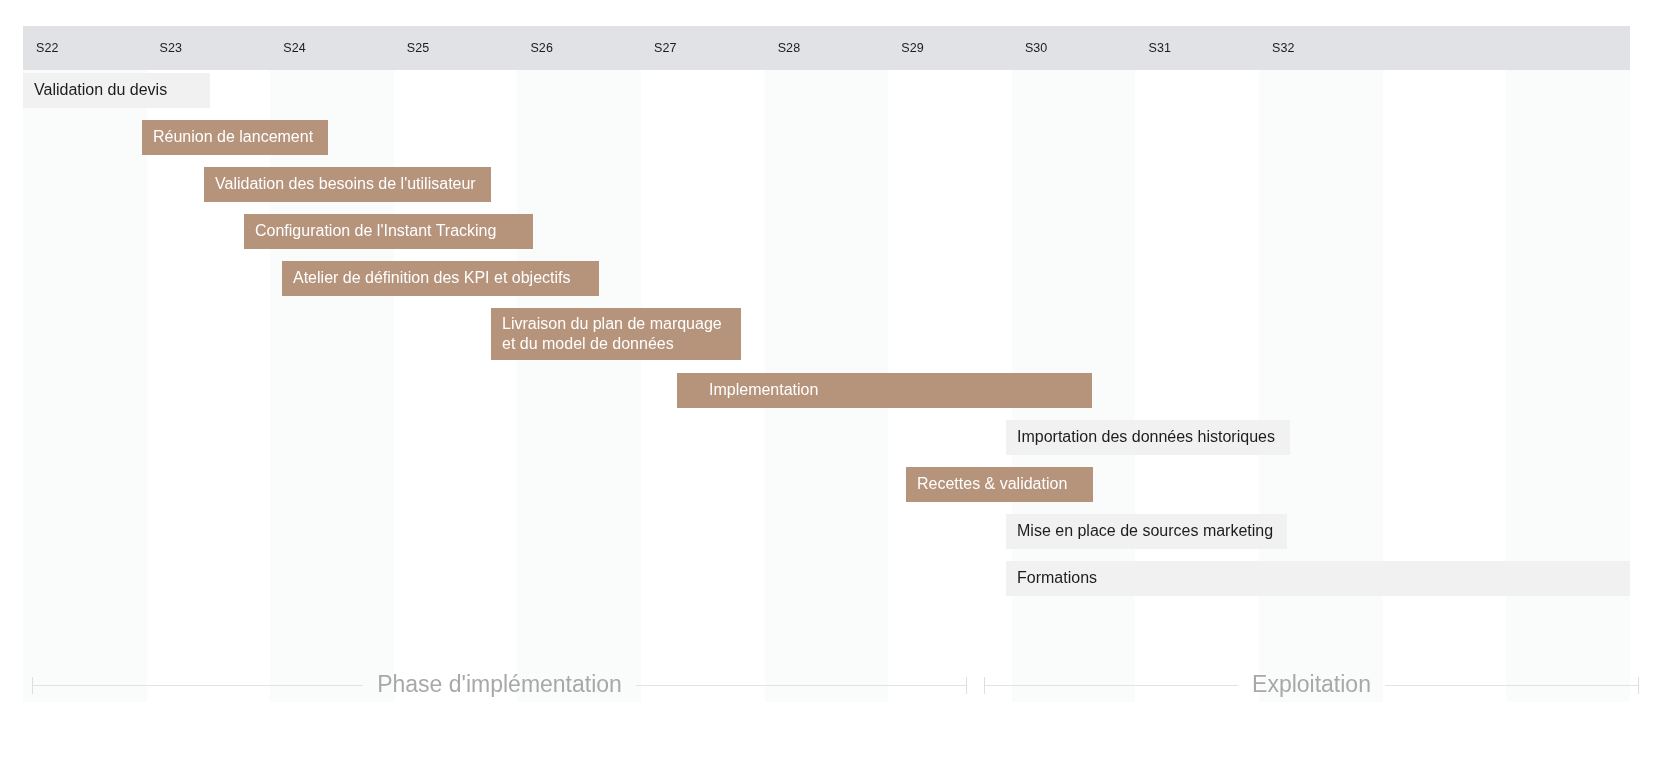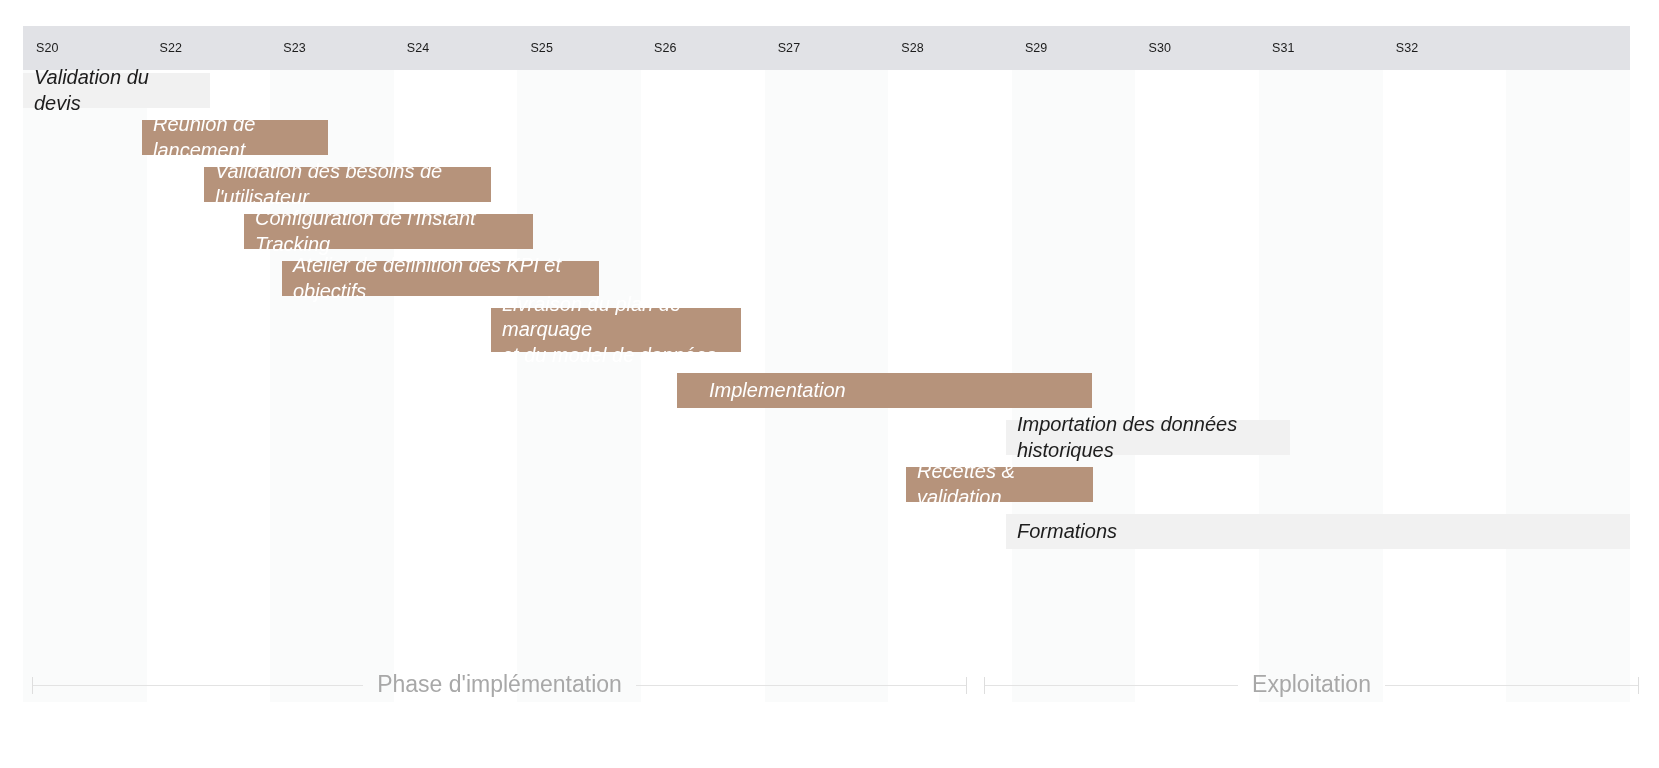--- a/index.html
+++ b/index.html
@@ -55,37 +55,36 @@
     position:relative;
     height:47px;
   }
   .bar{
     position:absolute;
     top:3px;
     box-sizing:border-box;
     display:flex;
     align-items:center;
     padding:0 11px;
-    font-size:20px;
+    font-size:16px;
     line-height:1.28;
     white-space:pre-line;
-    font-style:italic;
   }
   .bar.tan{
     background:#b6937b;
     color:#ffffff;
     height:35px;
   }
   .bar.grey{
     background:#f1f1f1;
     color:#1d1d1d;
     height:35px;
   }
   .bar.tall{
-    height:44px;
+    height:52px;
   }
   .row.tall{height:65px;}
 
   
   .phases{
     position:absolute;
     left:9px;top:0;
     width:1659px;height:768px;
     pointer-events:none;
   }
@@ -129,21 +128,20 @@
       <div class="stripe alt" style="width: 7.69231%;"></div>
       <div class="stripe plain" style="width: 7.69231%;"></div>
       <div class="stripe alt" style="width: 7.69231%;"></div>
       <div class="stripe plain" style="width: 7.69231%;"></div>
       <div class="stripe alt" style="width: 7.69231%;"></div>
       <div class="stripe plain" style="width: 7.69231%;"></div>
       <div class="stripe alt" style="width: 7.69231%;"></div>
     </div>
 
   <div class="header">
-      <div class="hcell" style="width: 7.69231%;">S20</div>
       <div class="hcell" style="width: 7.69231%;">S22</div>
       <div class="hcell" style="width: 7.69231%;">S23</div>
       <div class="hcell" style="width: 7.69231%;">S24</div>
       <div class="hcell" style="width: 7.69231%;">S25</div>
       <div class="hcell" style="width: 7.69231%;">S26</div>
       <div class="hcell" style="width: 7.69231%;">S27</div>
       <div class="hcell" style="width: 7.69231%;">S28</div>
       <div class="hcell" style="width: 7.69231%;">S29</div>
       <div class="hcell" style="width: 7.69231%;">S30</div>
       <div class="hcell" style="width: 7.69231%;">S31</div>
@@ -173,20 +171,23 @@
       <div class="row">
         <div class="bar tan" style="left: 677px; width: 415px; padding-left: 32px;"><span>Implementation</span></div>
       </div>
       <div class="row">
         <div class="bar grey" style="left: 1006px; width: 284px;"><span>Importation des données historiques</span></div>
       </div>
       <div class="row">
         <div class="bar tan" style="left: 906px; width: 187px;"><span>Recettes &amp; validation</span></div>
       </div>
       <div class="row">
+        <div class="bar grey" style="left: 1006px; width: 281px;"><span>Mise en place de sources marketing</span></div>
+      </div>
+      <div class="row">
         <div class="bar grey" style="left: 1006px; width: 624px;"><span>Formations</span></div>
       </div>
     </div>
 
   <div class="phases">
       <div class="phase" style="left: 23px; width: 935px; top: 665px;">
         <div class="ph-cap"></div>
         <div class="ph-line"></div>
         <div class="ph-label">Phase d'implémentation</div>
         <div class="ph-line"></div>

